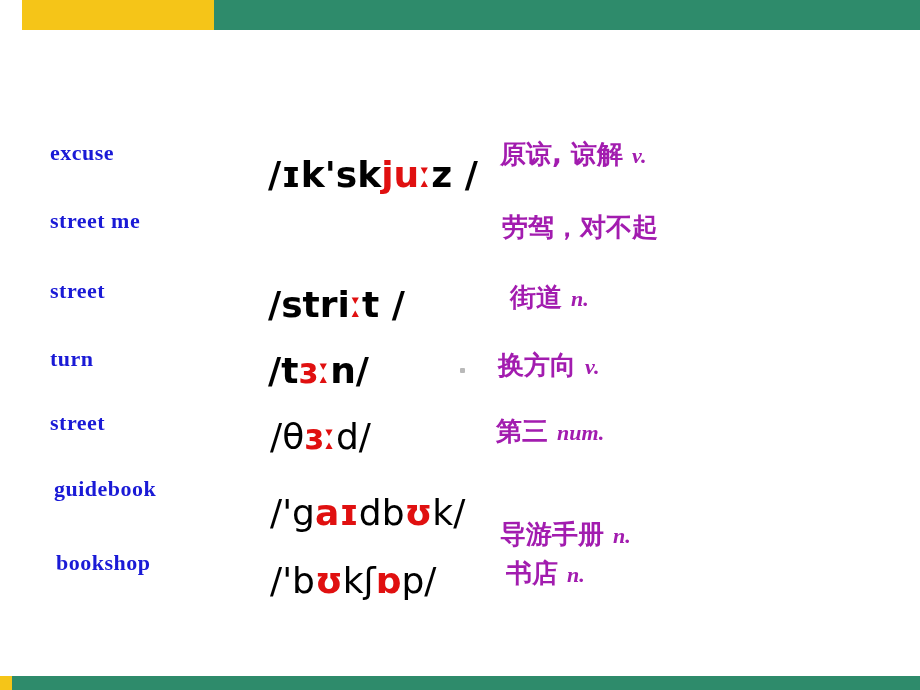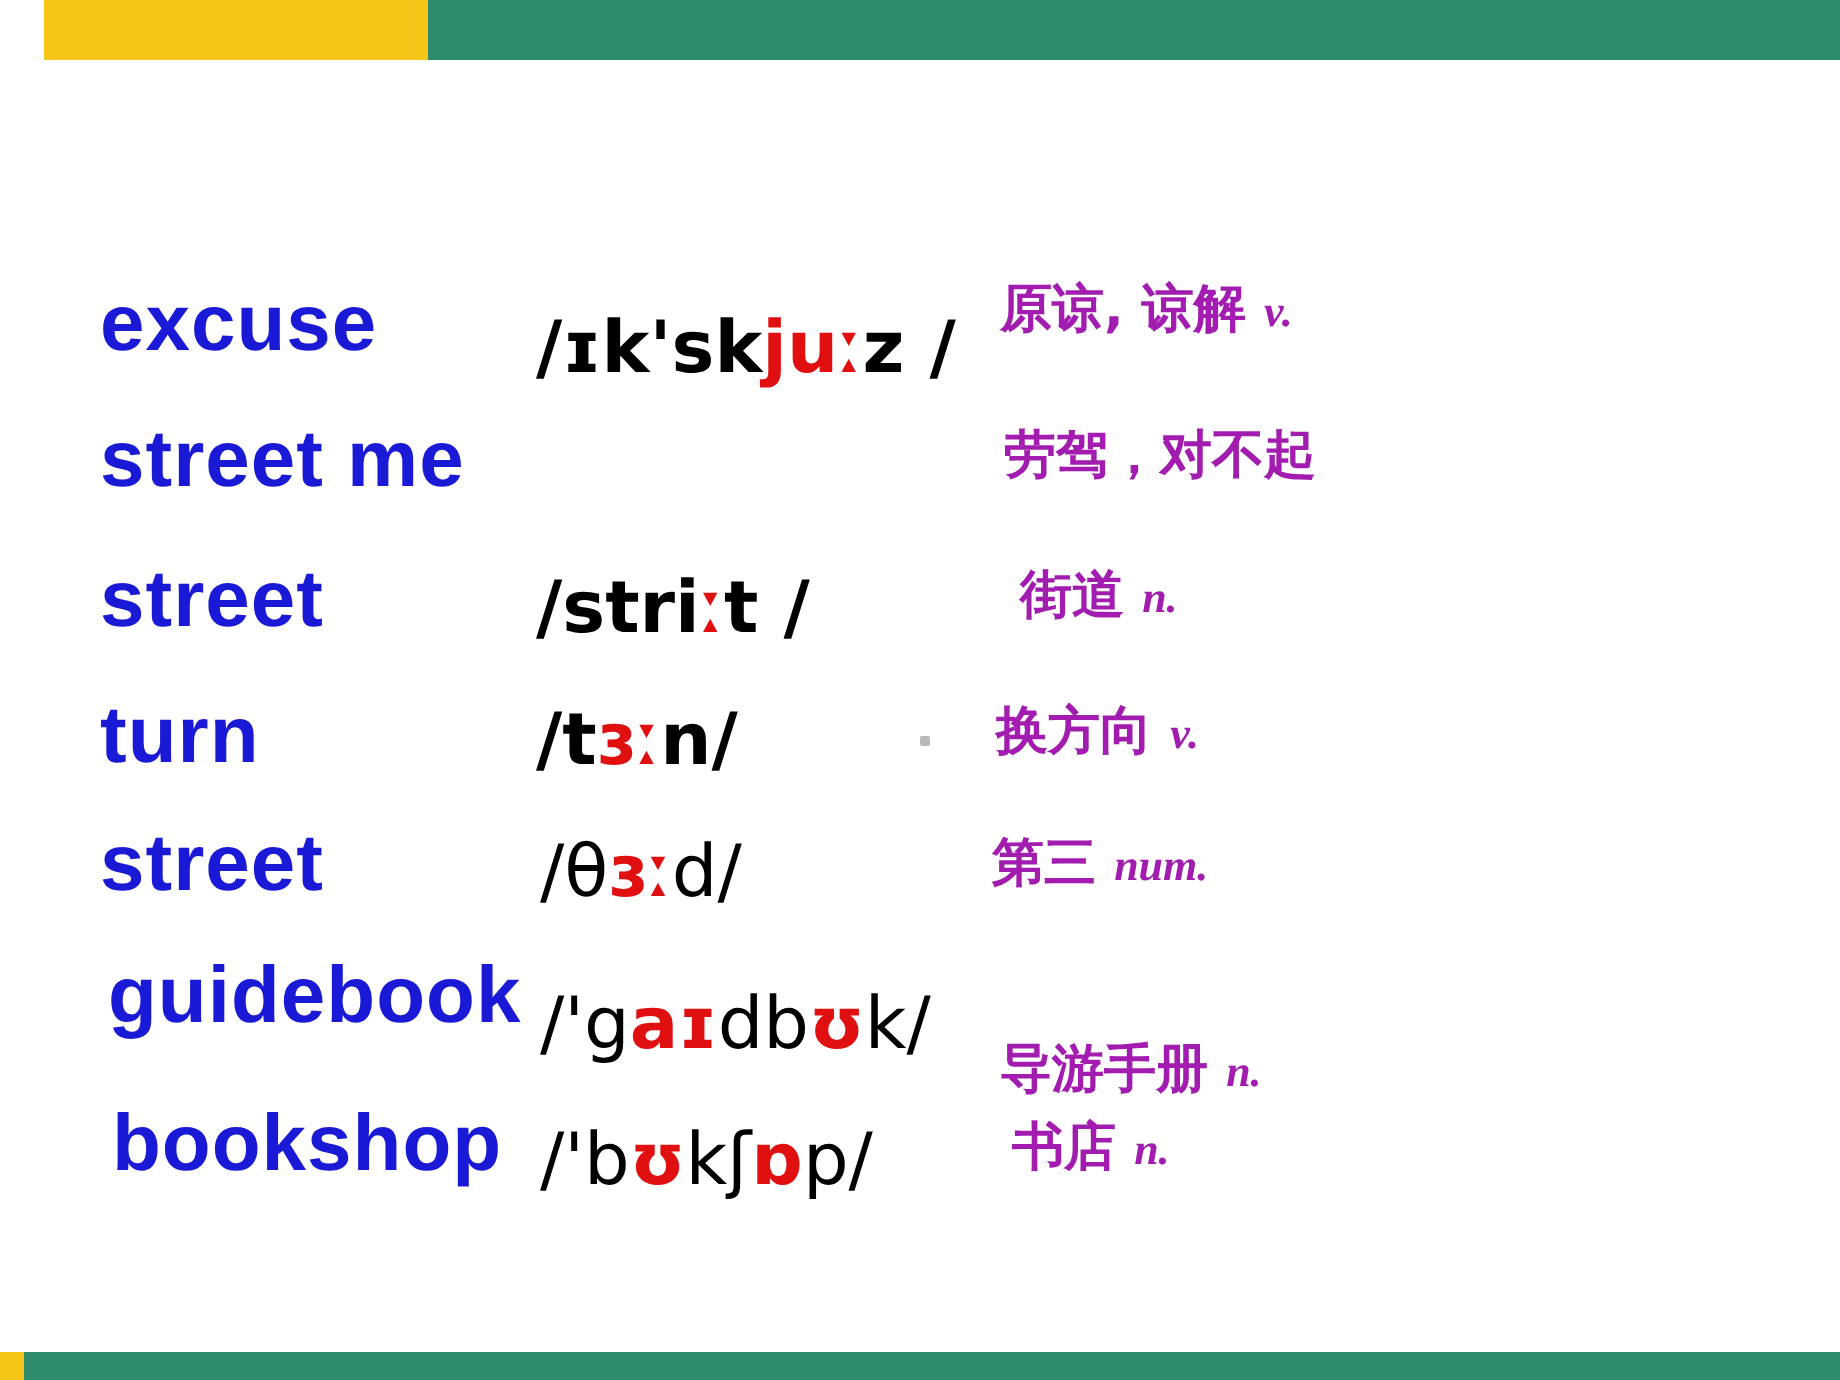--- a/index.html
+++ b/index.html
@@ -75,23 +75,23 @@
     position: absolute;
     left: 0;
     width: 920px;
   }
   .cell {
     position: absolute;
     white-space: nowrap;
   }
   .word {
     color: #1a1ad6;
-    font-family: Liberation Sans, sans-serif;
-    font-weight: bold;
-    font-size: 40px;
+    font-family: Liberation Serif, serif;
+    font-weight: bold;
+    font-size: 22px;
     letter-spacing: 0.5px;
   }
   .phonetic {
     color: #000000;
     font-family: "DejaVu Sans", sans-serif;
     font-size: 36px;
     letter-spacing: 0px;
   }
   .phonetic .hl {
     color: #e01010;

